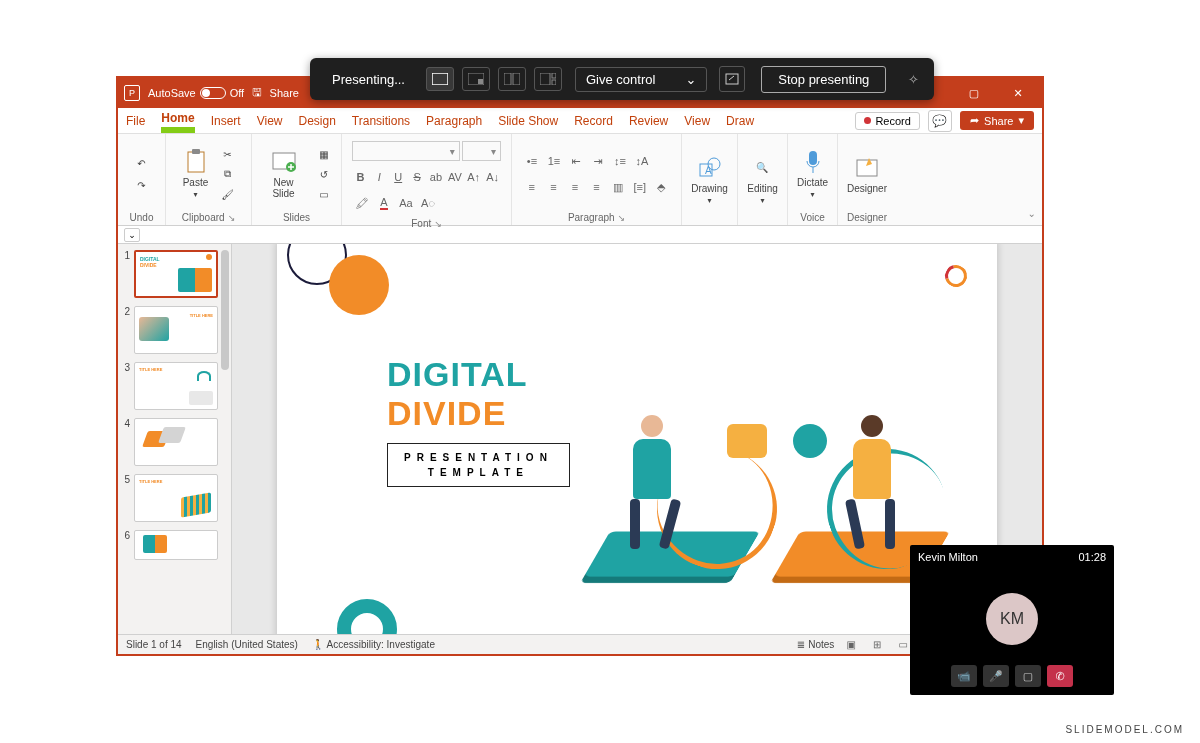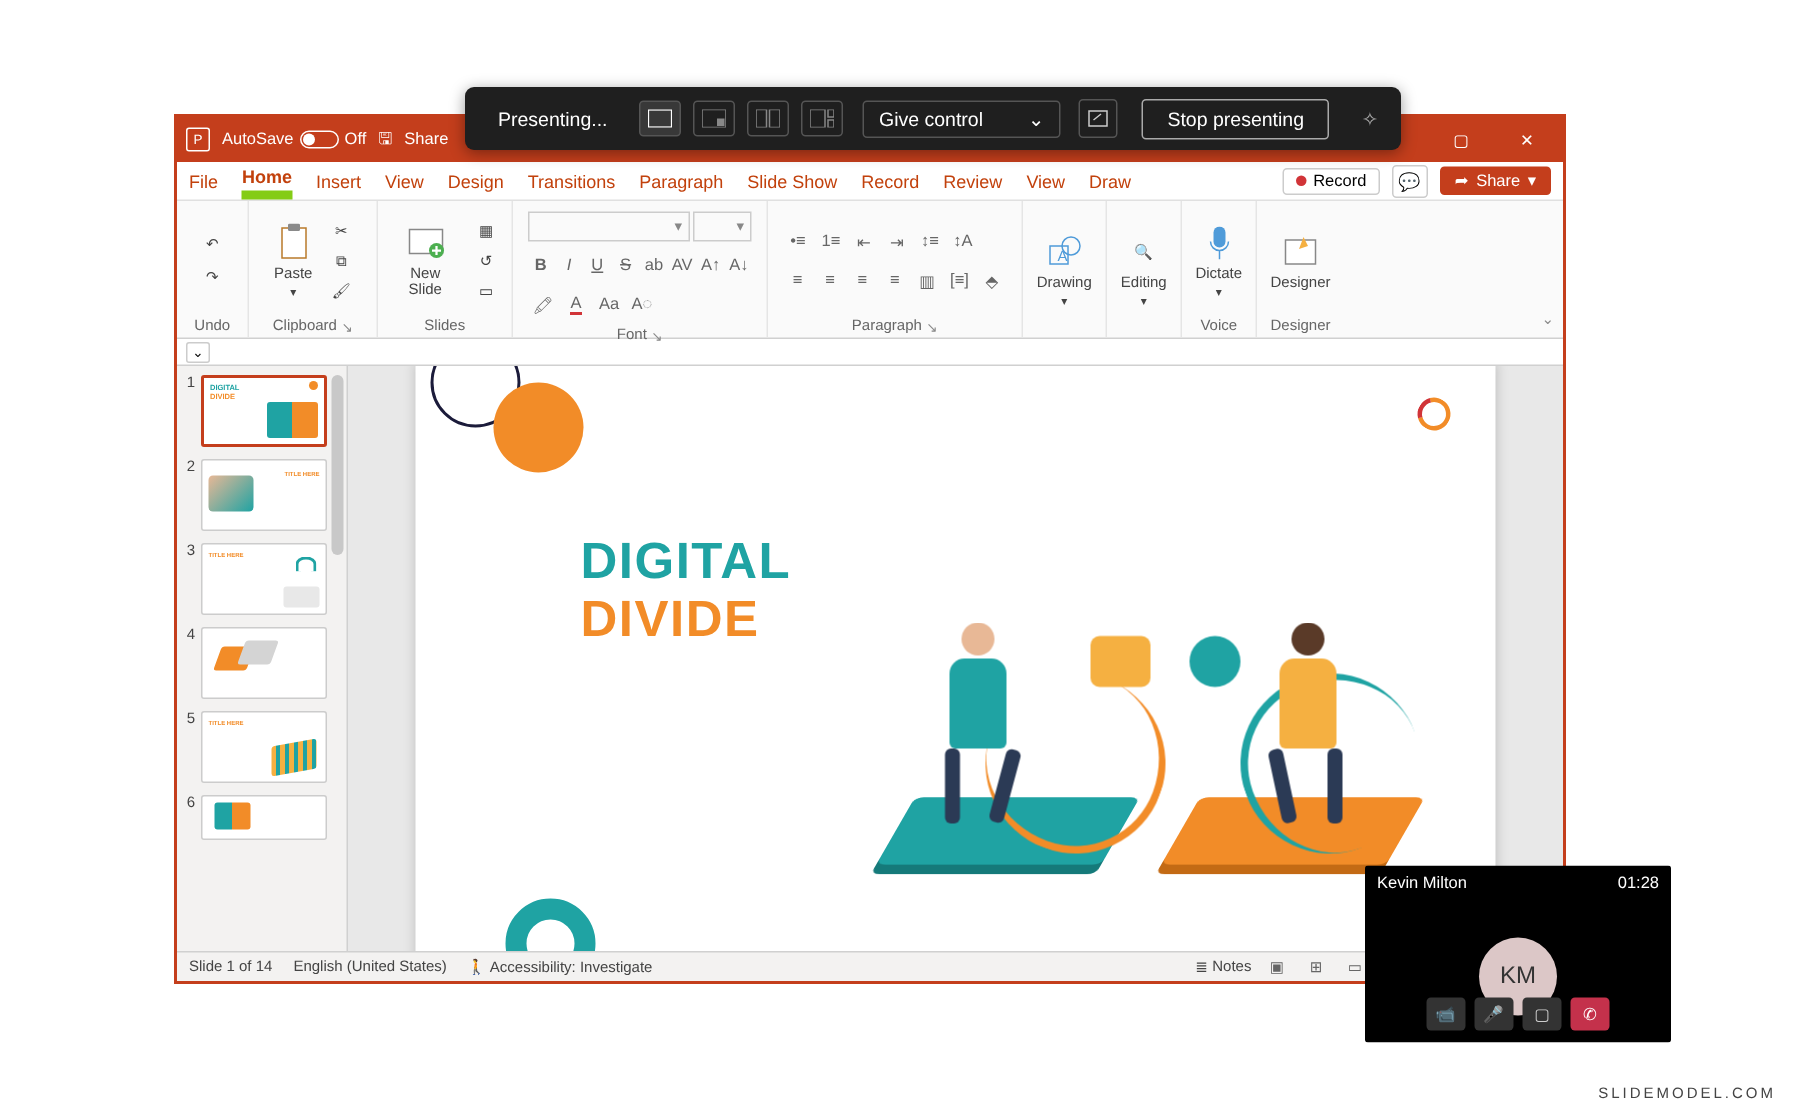--- a/index.html
+++ b/index.html
@@ -94,21 +94,21 @@
 .cord.t{width:120px;height:120px;border-color:#1fa3a3;right:10px;top:120px;transform:rotate(160deg);}
 
 
 .status-bar { height: 20px; background:#f3f2f1; border-top:1px solid #d0d0d0; display:flex; align-items:center; font-size:10px; color:#444; padding:0 8px; gap:14px;}
 .status-bar .right { margin-left:auto; display:flex; align-items:center; gap:8px;}
 .view-icon{width:18px;height:14px;display:flex;align-items:center;justify-content:center;cursor:pointer;color:#666;}
 .zoom-track{width:60px;height:2px;background:#999;position:relative;}
 .zoom-thumb{position:absolute;left:18px;top:-4px;width:2px;height:10px;background:#666;}
 
 
-.call-panel { position: absolute; bottom: 48px; right: 86px; width: 204px; height: 118px; background:#000; border-radius:2px; color:#fff; font-size:11px; z-index:60;}
+.call-panel { position: absolute; bottom: 48px; right: 86px; width: 204px; height: 150px; background:#000; border-radius:2px; color:#fff; font-size:11px; z-index:60;}
 .call-head { padding:6px 8px; display:flex; justify-content:space-between;}
 .avatar{width:52px;height:52px;border-radius:50%;background:#dcc7c7;color:#333;display:flex;align-items:center;justify-content:center;font-size:16px;font-weight:400;margin:24px auto 0;}
 .call-ctrls{position:absolute;bottom:8px;left:0;right:0;display:flex;justify-content:center;gap:6px;}
 .cbtn{width:26px;height:22px;border-radius:3px;background:#333;display:flex;align-items:center;justify-content:center;cursor:pointer;color:#ccc;}
 .cbtn.end{background:#c4314b;color:#fff;}
 
 
 .watermark{position:absolute;bottom:8px;right:16px;font-size:10px;letter-spacing:2px;color:#444;}
 
 
@@ -443,20 +443,24 @@
 
     <div class="slide-area">
       <div class="slide">
         <div class="deco-ring1"></div>
         <div class="deco-circle1"></div>
         <div class="deco-ring2"></div>
         <div class="deco-ring3"></div>
         <div class="title-block">
           <div class="t1">DIGITAL</div>
           <div class="t2">DIVIDE</div>
+          <div class="sub-box">
+            <div>PRESENTATION</div>
+            <div>TEMPLATE</div>
+          </div>
         </div>
         <div class="illus">
           <div class="plat teal"></div>
           <div class="plat org"></div>
           <div class="cord o"></div>
           <div class="cord t"></div>
           <div class="person p1">
               <div class="head"></div>
               <div class="body"></div>
               <div class="legs">

